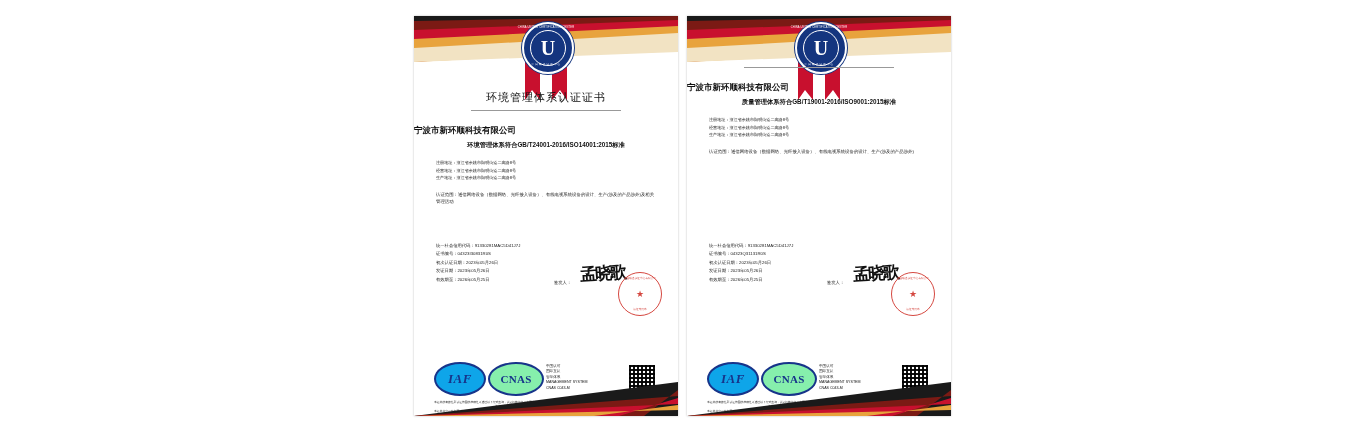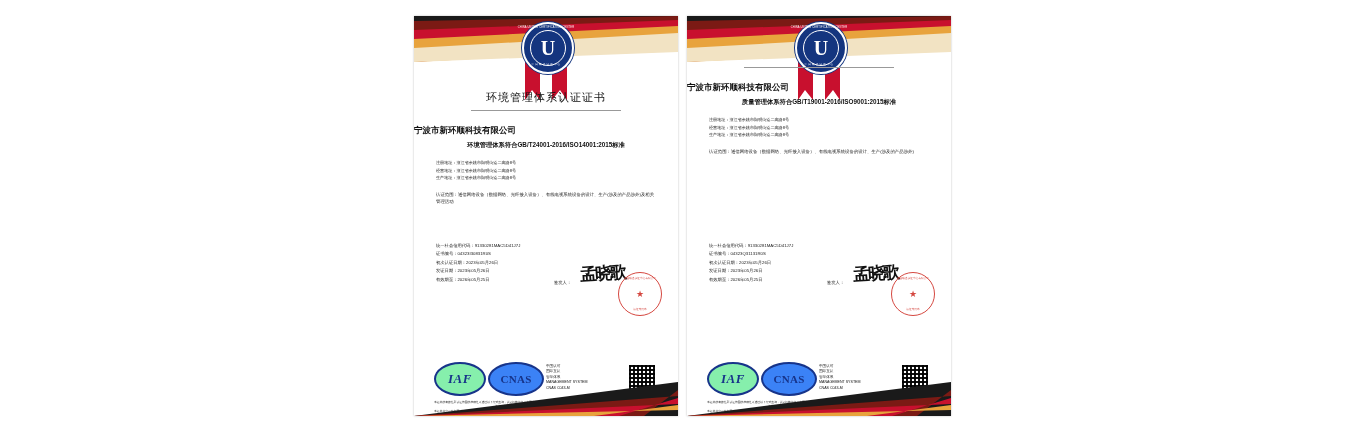--- a/index.html
+++ b/index.html
@@ -122,28 +122,28 @@
   .stamp .star{position:absolute;font-size:9px;color:#d0342c;line-height:1;}
   .stamp .s-top{position:absolute;top:4px;left:0;width:42px;text-align:center;font-size:2.7px;}
   .stamp .s-bot{position:absolute;bottom:4px;left:0;width:42px;text-align:center;font-size:2.7px;}
 
   
   .logos{
     position:absolute;left:20px;top:298px;width:230px;height:36px;
   }
   .iaf{
     position:absolute;left:0;top:2px;width:48px;height:30px;border-radius:50%;
-    background:#86efac;border:2px solid #17348a;
+    background:#0ea5e9;border:2px solid #17348a;
     display:flex;align-items:center;justify-content:center;
     color:#17348a;font-family:"Liberation Serif",serif;font-weight:bold;font-size:13px;
     font-style:italic;letter-spacing:.5px;
   }
   .cnas{
     position:absolute;left:54px;top:2px;width:52px;height:30px;border-radius:50%;
-    background:#3b82f6;border:2px solid #17348a;
+    background:#86efac;border:2px solid #17348a;
     display:flex;align-items:center;justify-content:center;
     color:#17348a;font-family:"Liberation Serif",serif;font-weight:bold;font-size:11px;
     letter-spacing:.3px;
   }
   .cnas-txt{
     position:absolute;left:112px;top:4px;font-size:3.6px;line-height:1.5;color:#111;
   }
   .qr{
     position:absolute;right:8px;top:4px;width:26px;height:26px;
     background:

